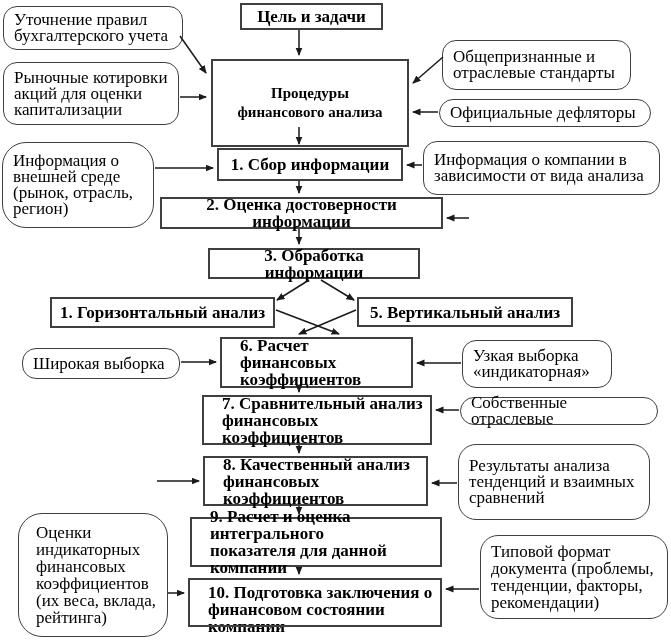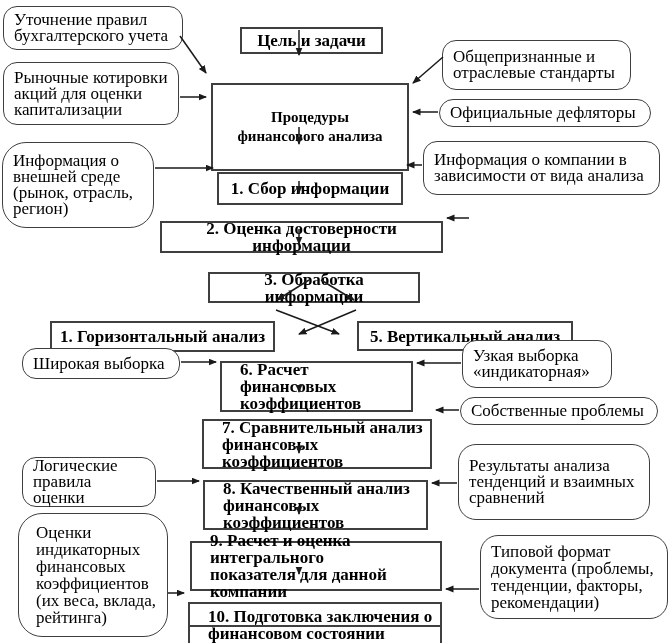--- a/index.html
+++ b/index.html
@@ -7,21 +7,21 @@
     position:relative;width:671px;height:643px;background:#ffffff;
     font-family:"Liberation Serif","DejaVu Serif",serif;color:#000;
     overflow:hidden;
   }
   .node{
     position:absolute;box-sizing:border-box;background:#ffffff;
     display:flex;align-items:center;white-space:pre-line;
     font-size:17px;line-height:16px;z-index:1;
   }
   .rect{
-    border:2px solid #3f3f3f;font-weight:bold;line-height:17px;margin-top:24px;
+    border:2px solid #3f3f3f;font-weight:bold;line-height:17px;
   }
   .rect.c{justify-content:center;text-align:center;padding:1px 4px;}
   .rect.l{justify-content:flex-start;text-align:left;padding:2px 6px 2px 18px;}
   .rect.big{font-size:15px;line-height:19px;}
   .round{
     border:1.4px solid #3f3f3f;border-radius:14px;padding:3px 8px 3px 10px;
   }
   .round.r-lg{border-radius:24px;}
   .round.r-md{border-radius:18px;}
   .pad-lg{padding-left:17px;}
@@ -58,23 +58,21 @@
   <div class="node rect c" style="left:50px;top:297px;width:225px;height:31px">1. Горизонтальный анализ</div>
   <div class="node rect c" style="left:357px;top:297px;width:216px;height:30px">5. Вертикальный анализ</div>
 
   <div class="node round" style="left:22px;top:348px;width:158px;height:31px">Широкая выборка</div>
   <div class="node rect l" style="left:220px;top:337px;width:193px;height:51px">6. Расчет финансовых
 коэффициентов</div>
   <div class="node round" style="left:462px;top:340px;width:150px;height:48px">Узкая выборка
 «индикаторная»</div>
   <div class="node rect l" style="left:202px;top:395px;width:230px;height:50px">7. Сравнительный анализ
 финансовых коэффициентов</div>
-  <div class="node round" style="left:460px;top:397px;width:198px;height:28px">Собственные проблемы</div>
-  <div class="node round" style="left:22px;top:457px;width:134px;height:50px">Логические
-правила оценки</div>
+  <div class="node round" style="left:460px;top:397px;width:198px;height:28px">Собственные отраслевые</div>
   <div class="node rect l" style="left:203px;top:456px;width:225px;height:50px">8. Качественный анализ
 финансовых коэффициентов</div>
   <div class="node round r-md" style="left:458px;top:444px;width:192px;height:76px">Результаты анализа
 тенденций и взаимных
 сравнений</div>
 
   <div class="node rect l" style="left:190px;top:517px;width:252px;height:50px">9. Расчет и оценка интегрального
 показателя для данной компании</div>
   <div class="node round r-lg pad-lg" style="left:18px;top:513px;width:150px;height:124px;line-height:17px">Оценки
 индикаторных

